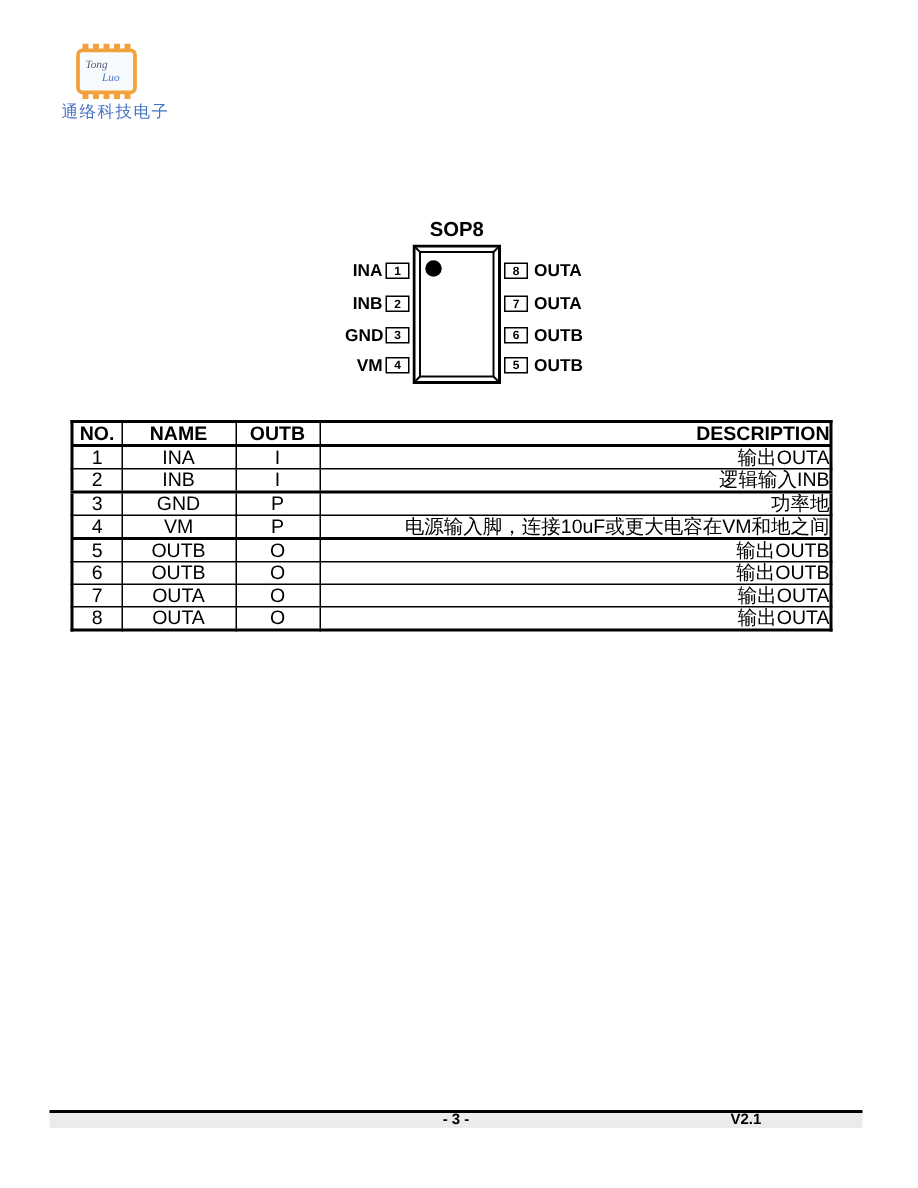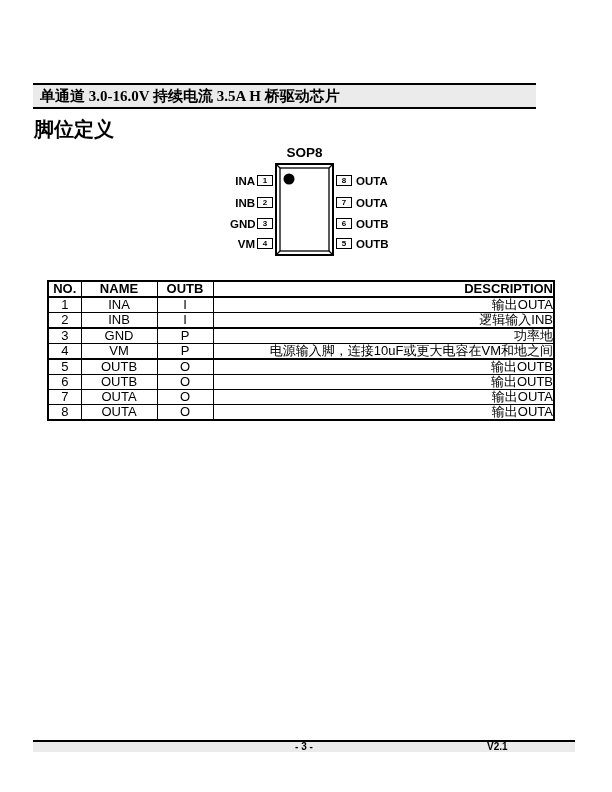--- a/index.html
+++ b/index.html
@@ -92,27 +92,43 @@
     position:absolute; left:69px; top:754px;
     font-family:"DejaVu Sans Mono", monospace; font-size:13.5px;
     letter-spacing:-0.3px; color:#111; white-space:nowrap;
   }
 </style>
 </head>
 <body>
 
 <div class="page">
 
-
-
-  <div class="title-bar">
-    <span>单通道 3.0-16.0V 持续电流 3.5A H 桥驱动芯片</span>
+  <div class="logo">
+    <svg width="46" height="40" viewBox="0 0 46 40">
+      <g fill="#f2a13c">
+        <rect x="7" y="0" width="4" height="5"></rect>
+          <rect x="14" y="0" width="4" height="5"></rect>
+        <rect x="21" y="0" width="4" height="5"></rect>
+          <rect x="28" y="0" width="4" height="5"></rect>
+        <rect x="35" y="0" width="4" height="5"></rect>
+        <rect x="7" y="32" width="4" height="5"></rect>
+          <rect x="14" y="32" width="4" height="5"></rect>
+        <rect x="21" y="32" width="4" height="5"></rect>
+          <rect x="28" y="32" width="4" height="5"></rect>
+        <rect x="35" y="32" width="4" height="5"></rect>
+      </g>
+      <rect x="4" y="4.5" width="38" height="28" rx="3" fill="#f7fbfd" stroke="#f2a13c" stroke-width="2.5"></rect>
+      <text x="9" y="16" font-size="7.5" font-style="italic" font-family="Liberation Serif, serif" fill="#55607a">Tong</text>
+      <text x="20" y="25" font-size="7.5" font-style="italic" font-family="Liberation Serif, serif" fill="#4472c4">Luo</text>
+    </svg>
+    <div class="company-name">通络科技电子</div>
   </div>
 
-  <div class="section-title">脚位定义</div>
+
+
 
   <div class="pinout">
     <div class="pkg-label">SOP8</div>
 
     <svg class="chip-svg" width="59" height="93" viewBox="0 0 59 93">
       <rect x="1" y="1" width="57" height="91" fill="#ffffff" stroke="#000" stroke-width="2"></rect>
       <rect x="5" y="5" width="49" height="83" fill="none" stroke="#000" stroke-width="1.3"></rect>
       <line x1="1" y1="1" x2="5" y2="5" stroke="#000" stroke-width="1.3"></line>
       <line x1="58" y1="1" x2="54" y2="5" stroke="#000" stroke-width="1.3"></line>
       <line x1="1" y1="92" x2="5" y2="88" stroke="#000" stroke-width="1.3"></line>

